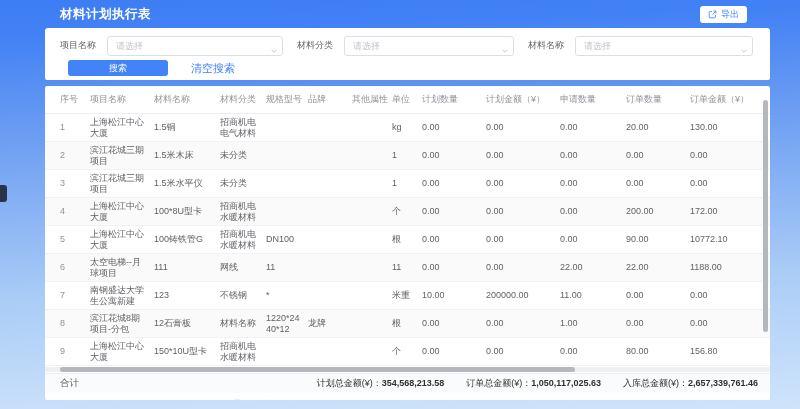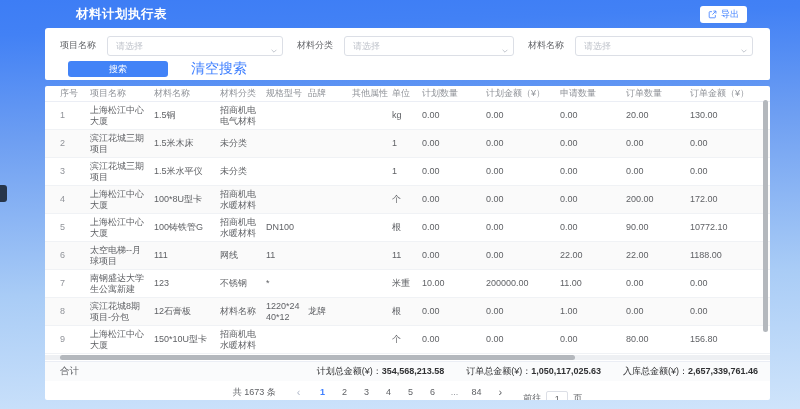--- a/index.html
+++ b/index.html
@@ -2,21 +2,21 @@
 <html><head>
 <meta charset="utf-8">
 <style>
   * { margin:0; padding:0; box-sizing:border-box; }
   html,body { width:800px; height:409px; }
   body { font-family:"Liberation Sans","DejaVu Sans",sans-serif; overflow:hidden; }
   .page { position:relative; width:800px; height:409px;
     background:linear-gradient(178deg,#3d7df5 0%,#4281f5 8%,#6d9ef2 32%,#a9ccf6 68%,#cfe4fb 100%); }
 
   
-  .topbar { position:absolute; top:0; left:0; right:0; height:28px; display:flex; align-items:center;padding-left:16px; }
+  .topbar { position:absolute; top:0; left:0; right:0; height:28px; display:flex; align-items:center; }
   .page-title { margin-left:60px; color:#ffffff; font-size:12.5px; font-weight:700; letter-spacing:.5px; }
   .export-btn { position:absolute; right:53px; top:6px; height:17px; padding:0 8px; background:#ffffff;
     border-radius:3px; display:flex; align-items:center; gap:4px; color:#4080ff; font-size:9px; cursor:pointer; }
 
   
   .side-handle { position:absolute; left:0; top:185px; width:7px; height:17px; background:#27354a; border-radius:0 3px 3px 0; }
 
   
   .filter-card { position:absolute; left:45px; top:28px; width:725px; height:52px; background:#ffffff; border-radius:3px 3px 2px 2px; }
   .filter-row { display:flex; align-items:center; padding:7px 0 0 15px; }
@@ -25,27 +25,27 @@
   .f-select { position:relative; margin-left:11px; }
   .f-select input { width:100%; height:20px; border:1px solid #dcdfe6; border-radius:3px; padding:0 18px 0 8px;
     font-size:9px; color:#606266; outline:none; font-family:inherit; }
   .f-select input::placeholder { color:#c0c4cc; }
   .f-select .chev { position:absolute; right:5px; top:6px; }
   .w1 { width:176px; } .w2 { width:170px; } .w3 { width:178px; }
   .g2 { margin-left:14px; } .g3 { margin-left:14px; }
   .btn-row { display:flex; align-items:center; margin:4px 0 0 23px;gap:7px; }
   .search-btn { width:100px; height:16px; background:#4283f7; color:#ffffff; font-size:9px; border:none;
     border-radius:3px; display:flex; align-items:center; justify-content:center; cursor:pointer; font-family:inherit; }
-  .clear-link { margin-left:16px; color:#4080ff; font-size:14px; cursor:pointer; }
+  .clear-link { margin-left:16px; color:#4080ff; font-size:11px; cursor:pointer; }
 
   
   .table-card { position:absolute; left:45px; top:86px; width:725px; height:314px; background:#ffffff; border-radius:2px; overflow:hidden; }
   .thead, .tr { display:grid; grid-template-columns:30px 64px 66px 46px 42px 44px 40px 30px 64px 74px 66px 64px 1fr;
     padding-left:15px; align-items:center; }
-  .thead { height:16px; border-bottom:1px solid #ebeef5; }
+  .thead { height:28px; border-bottom:1px solid #ebeef5; }
   .th { font-size:9px; color:#909399; white-space:nowrap; overflow:hidden; padding-right:5px; }
   .tr { height:28px; border-bottom:1px solid #f0f2f5; }
   .tr.stripe { background:#fafafa; }
   .td { font-size:9px; color:#606266; line-height:11px; padding-right:6px; word-break:break-all; overflow:hidden; max-height:24px; }
   .td.c0 { color:#909399; }
   
   .hscroll { position:relative; height:7px; }
   .hscroll .track { position:absolute; left:0; right:0; top:1px; height:5px; background:#eef0f3; }
   .hscroll .thumb { position:absolute; left:15px; top:1px; width:515px; height:5px; background:#b4b8bd; border-radius:3px; }
   

